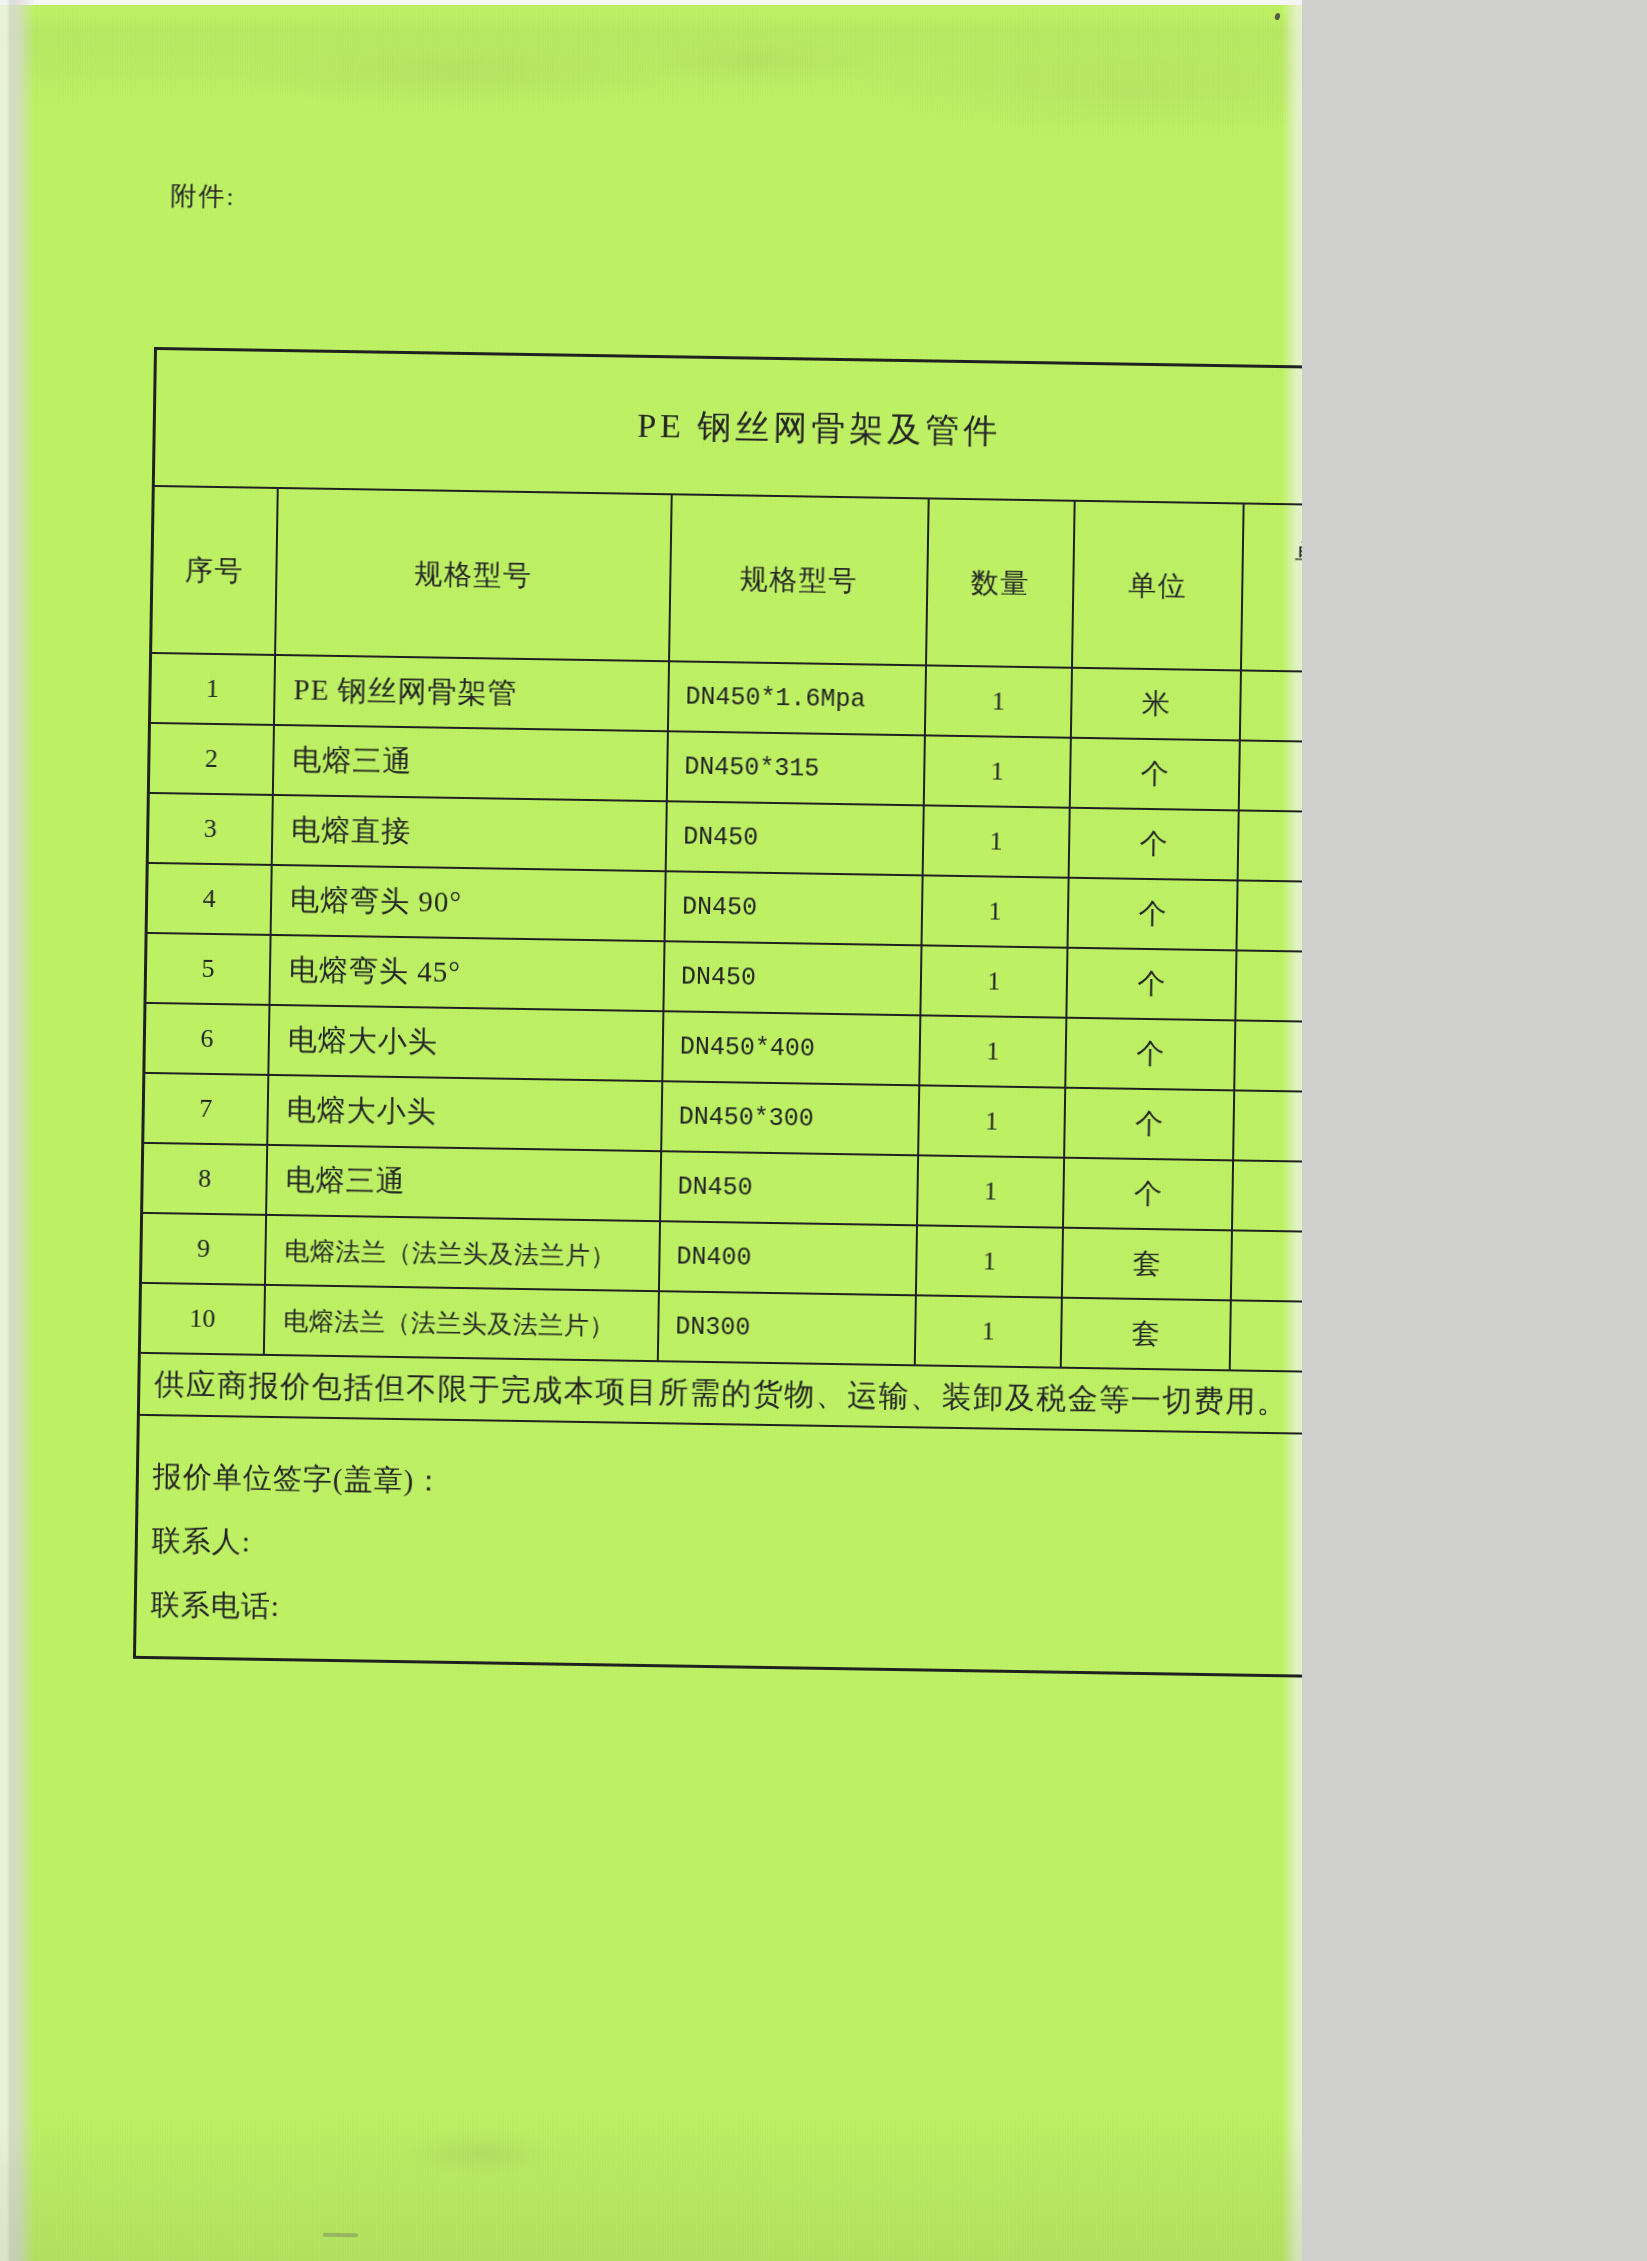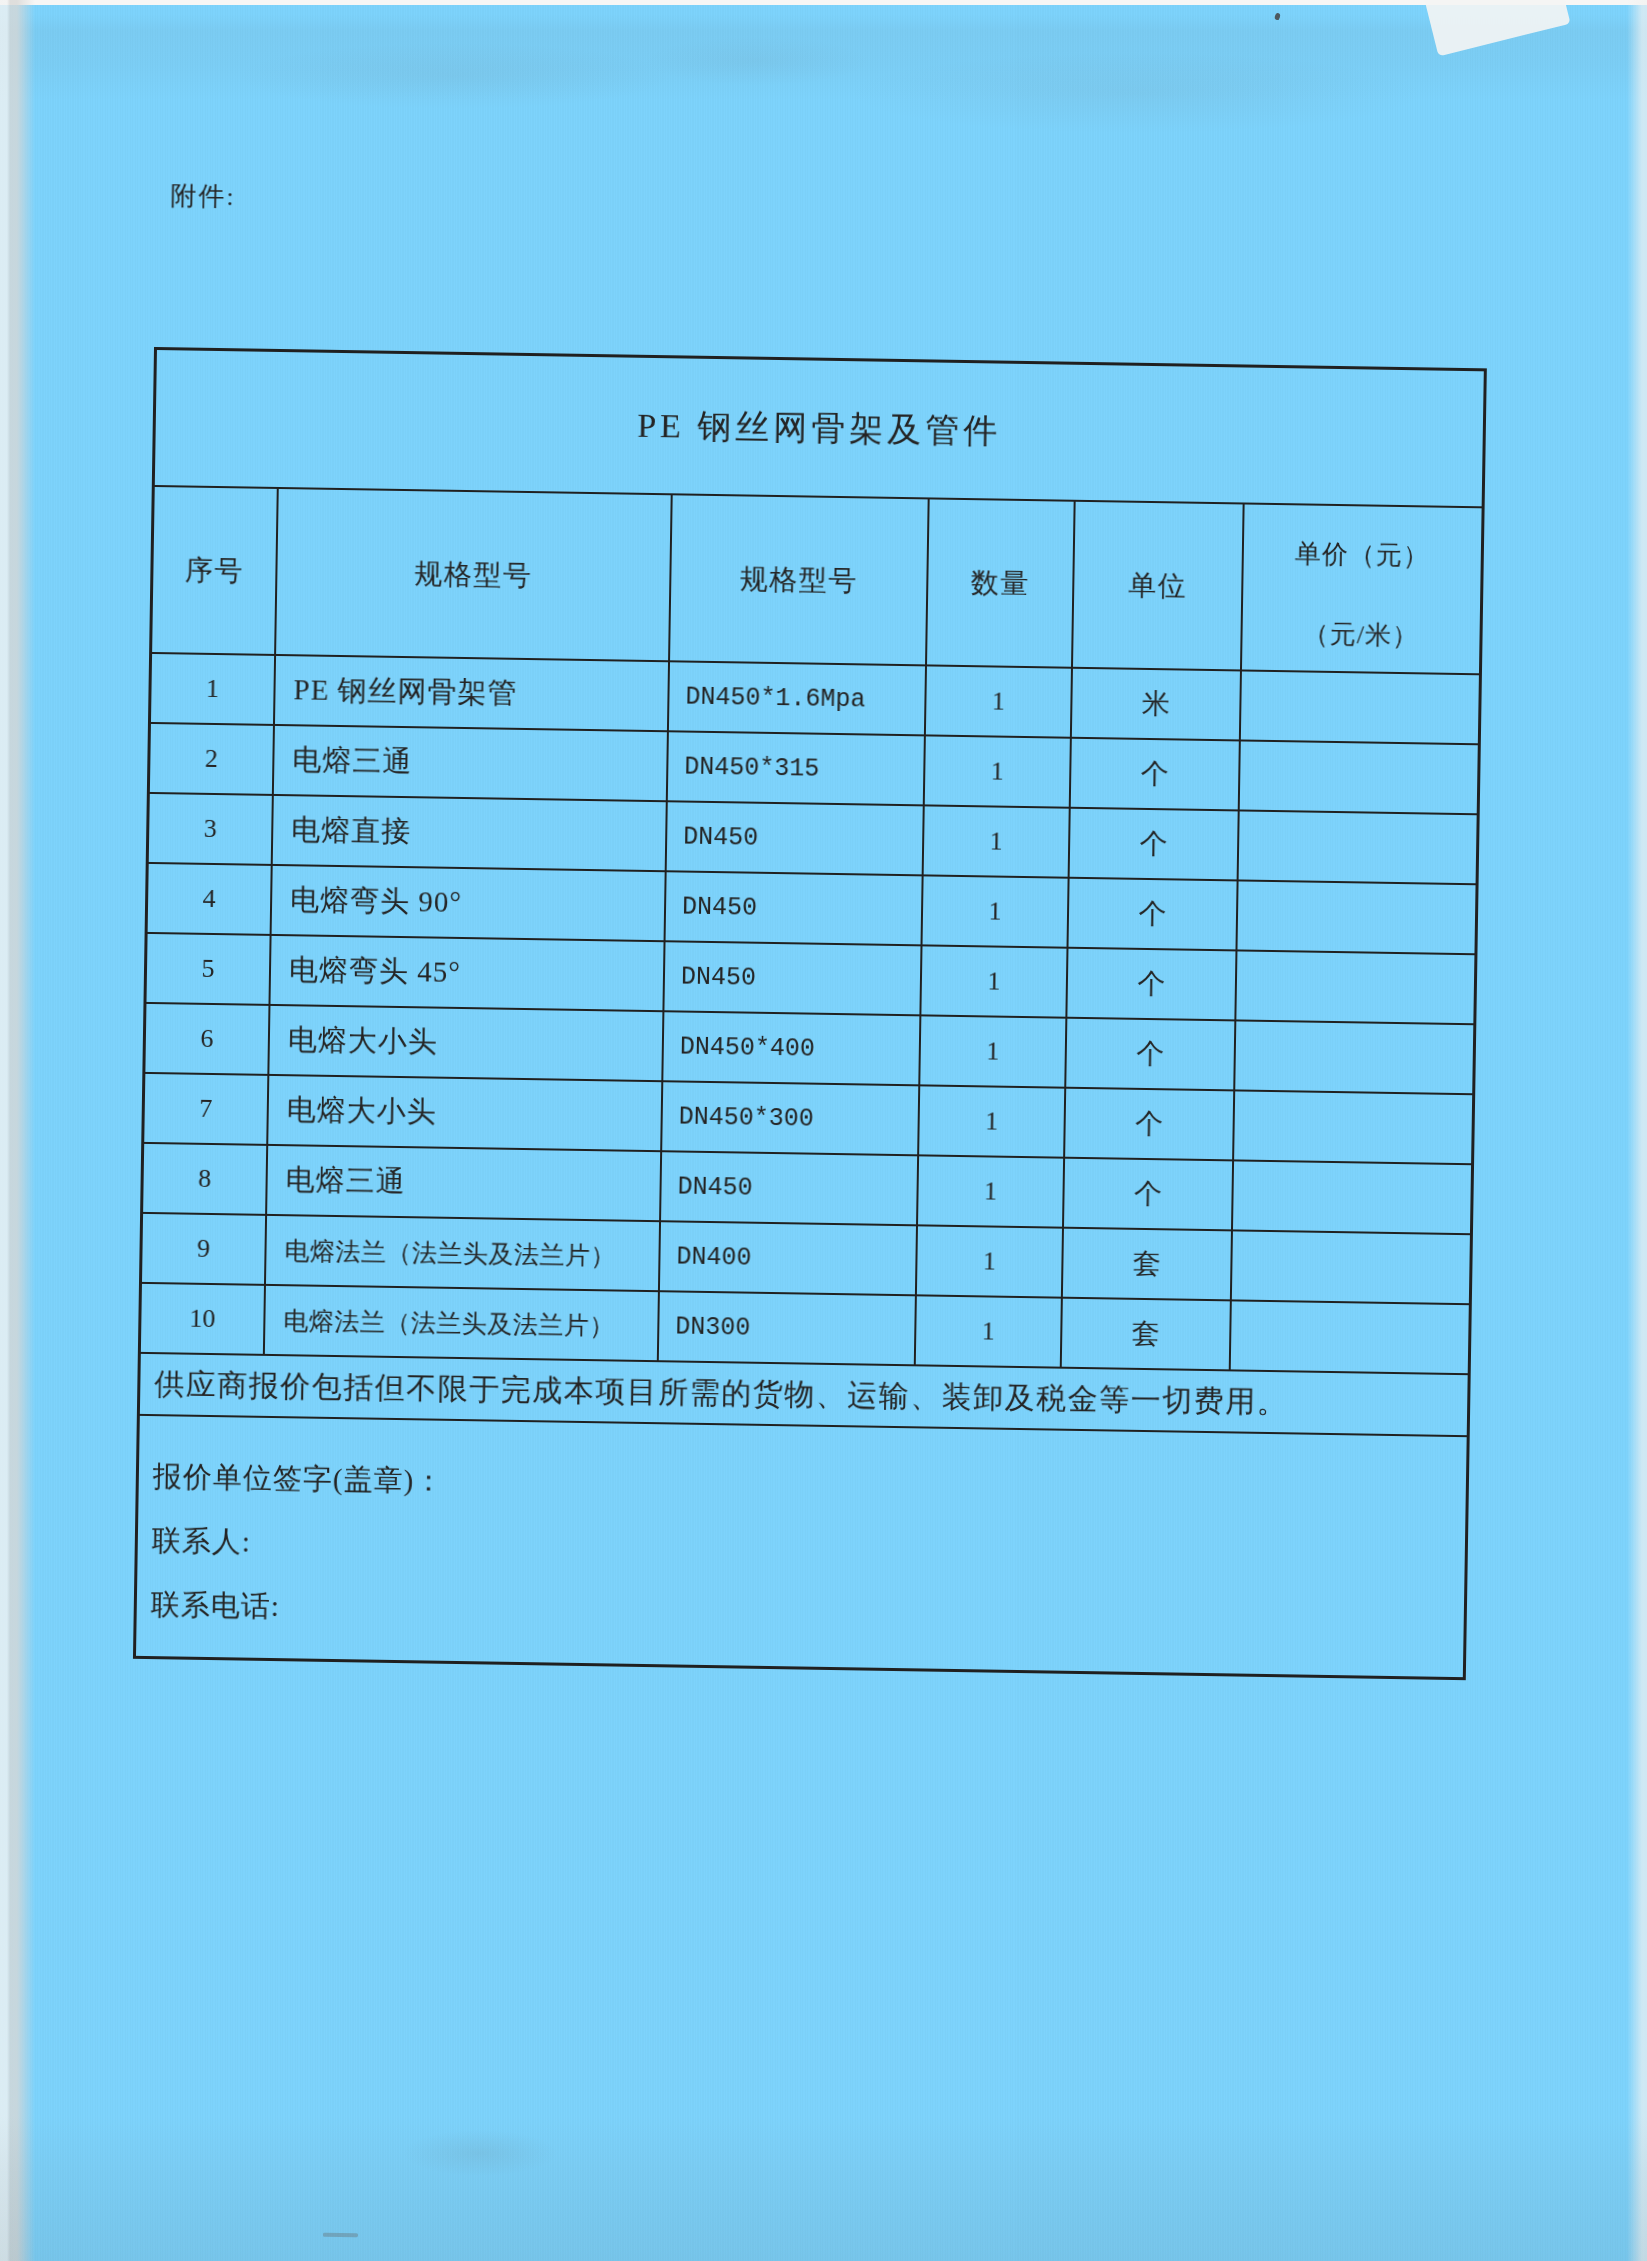--- a/index.html
+++ b/index.html
@@ -1,21 +1,21 @@
 <!DOCTYPE html>
 <html style="font-size:8px"><head>
 <meta charset="utf-8">
 <style>
   html,body { margin:0; padding:0; }
   body { background:#cfcfcd; }
 
   .page {
     position:relative;
-    width:1647px; height:2261px;
-    background:#7dd3fc;
+    width:1302px; height:2261px;
+    background:#bef264;
     overflow:hidden;
     font-family:"Liberation Serif", serif;
     color:#242424;
   }
 
   
   .streaks { position:absolute; inset:0;
     background:repeating-linear-gradient(90deg, rgba(0,0,0,0.014) 0 1px, rgba(0,0,0,0) 1px 2.5px); }
   .mottle { position:absolute; inset:0;
     background-image:

